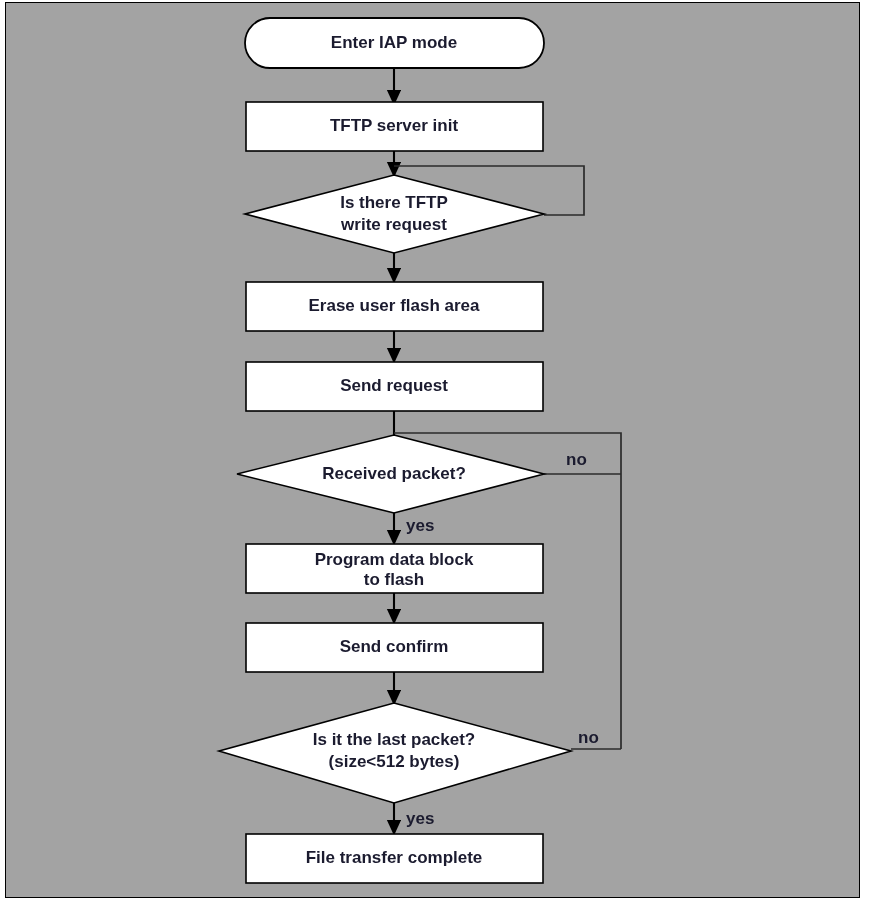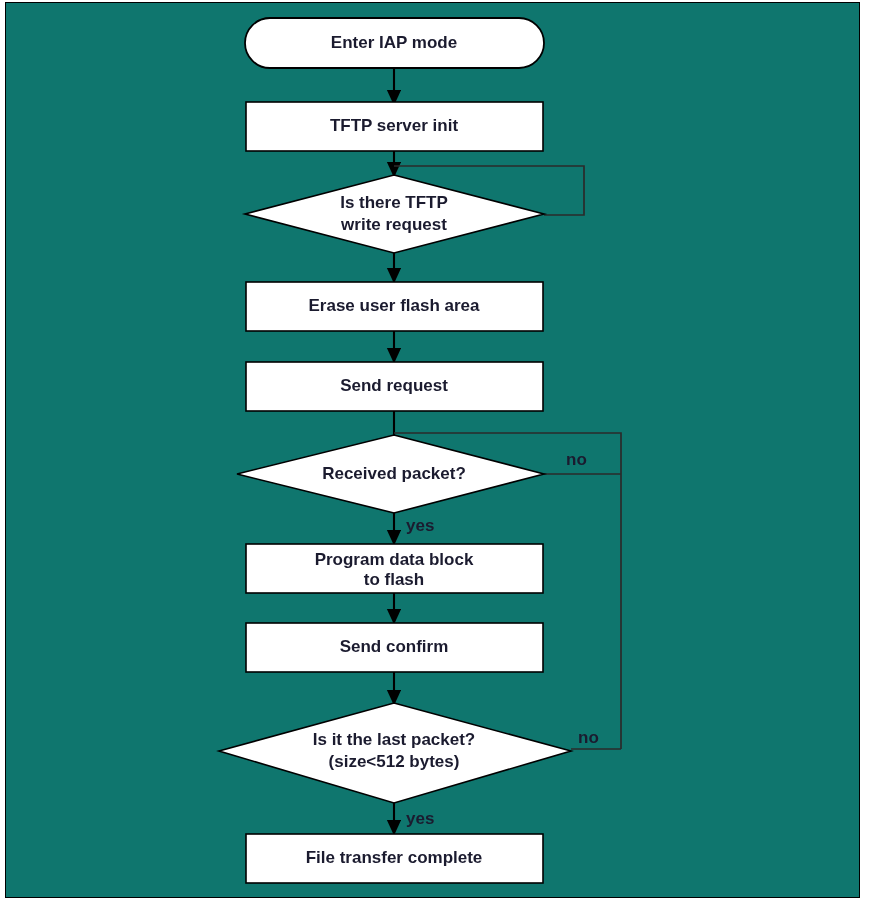--- a/index.html
+++ b/index.html
@@ -20,21 +20,21 @@
     background: #ffffff;
   }
   #frame {
     position: absolute;
     left: 5px;
     top: 2px;
     width: 855px;
     height: 896px;
     border: 1.5px solid #000000;
     box-sizing: border-box;
-    background: #0f766e;
+    background: #a3a3a3;
   }
   #flow {
     position: absolute;
     left: 0;
     top: 0;
   }
   .node-shape {
     fill: #ffffff;
     stroke: #000000;
     stroke-width: 1.6;

